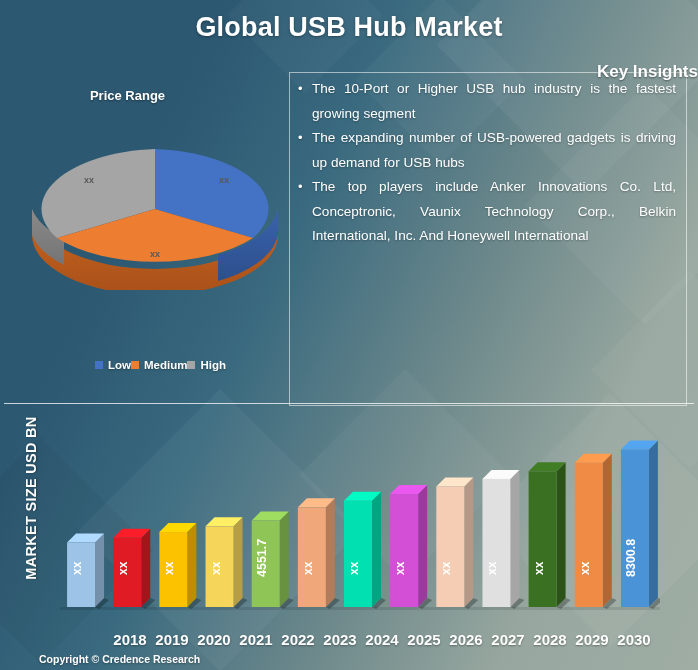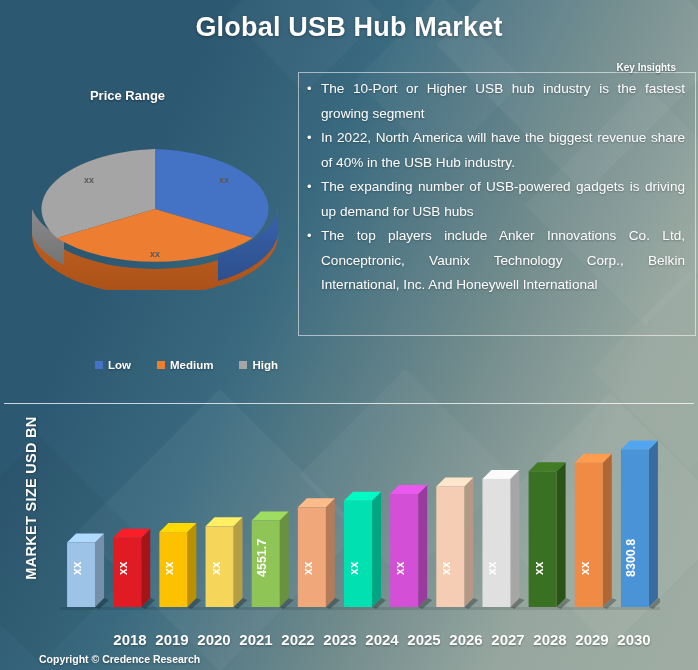--- a/index.html
+++ b/index.html
@@ -38,35 +38,35 @@
   #pie-title{
     position:absolute;left:0;top:88px;width:255px;
     text-align:center;color:#ffffff;font-size:13px;font-weight:bold;
     text-shadow:0 1px 2px rgba(0,0,0,0.4);
   }
   #pie-wrap{position:absolute;left:22px;top:125px;width:265px;height:160px;}
   #pie-wrap svg{display:block;}
 
   #pie-legend{
     position:absolute;left:95px;top:355px;width:200px;height:20px;
-    display:flex;align-items:center;gap:26px;
+    display:flex;align-items:center;
   }
   .lg-item{display:flex;align-items:center;gap:5px;}
   .lg-swatch{width:8px;height:8px;display:inline-block;}
   .lg-label{color:#ffffff;font-size:11.5px;font-weight:bold;text-shadow:0 1px 2px rgba(0,0,0,0.35);}
 
   
   #insights-title{
-    position:absolute;right:22px;top:62px;
-    color:#ffffff;font-size:10px;font-weight:bold;
+    position:absolute;right:0;top:62px;
+    color:#ffffff;font-size:17px;font-weight:bold;
     text-shadow:0 1px 2px rgba(0,0,0,0.45);
     z-index:4;
   }
   #insights-box{
-    position:absolute;left:298px;top:72px;width:398px;height:264px;
+    position:absolute;left:289px;top:72px;width:398px;height:334px;
     border:1px solid rgba(255,255,255,0.55);
     box-sizing:border-box;
     z-index:3;
   }
   #insights-list{
     list-style:none;margin:0;padding:4px 10px 0 8px;
   }
   #insights-list li{
     position:relative;
     color:#ffffff;
@@ -184,21 +184,20 @@
     <div class="lg-item">
       <span class="lg-swatch" style="background:#a5a5a5"></span>
       <span class="lg-label">High</span>
     </div>
   </div>
 
   <div id="insights-title">Key Insights</div>
   <div id="insights-box">
     <ul id="insights-list">
       <li>The 10-Port or Higher USB hub industry is the fastest growing segment</li>
-      <li>In 2022, North America will have the biggest revenue share of 40% in the USB Hub industry.</li>
       <li>The expanding number of USB-powered gadgets is driving up demand for USB hubs</li>
       <li>The top players include Anker Innovations Co. Ltd, Conceptronic, Vaunix Technology Corp., Belkin International, Inc. And Honeywell International</li>
     </ul>
   </div>
 
   <div id="divider"></div>
 
   <div id="bar-axis-label">MARKET SIZE USD BN</div>
 
   <div id="bars">

